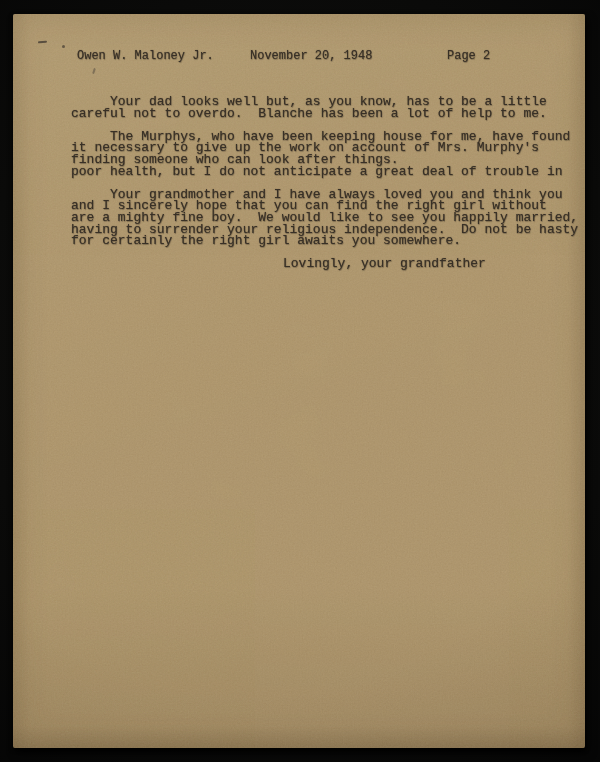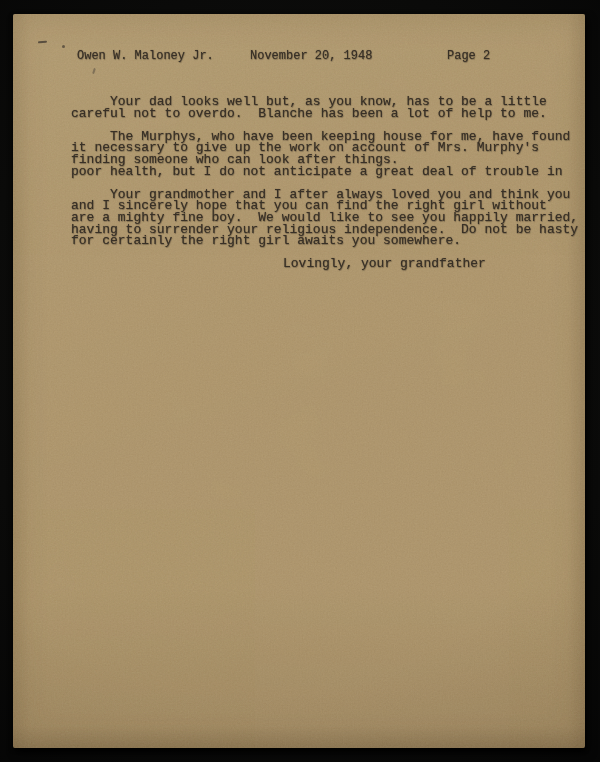--- a/index.html
+++ b/index.html
@@ -139,21 +139,21 @@
       </div>
 
       <div class="para">
         <div class="line">     The Murphys, who have been keeping house for me, have found</div>
         <div class="line">it necessary to give up the work on account of Mrs. Murphy's</div>
         <div class="line">finding someone who can look after things.</div>
         <div class="line">poor health, but I do not anticipate a great deal of trouble in</div>
       </div>
 
       <div class="para">
-        <div class="line">     Your grandmother and I after always loved you and think you</div>
+        <div class="line">     Your grandmother and I have always loved you and think you</div>
         <div class="line">and I sincerely hope that you can find the right girl without</div>
         <div class="line">are a mighty fine boy.  We would like to see you happily married,</div>
         <div class="line">having to surrender your religious independence.  Do not be hasty</div>
         <div class="line">for certainly the right girl awaits you somewhere.</div>
       </div>
 
 
       <div class="closing-line">Lovingly, your grandfather</div>
 
     </div>

